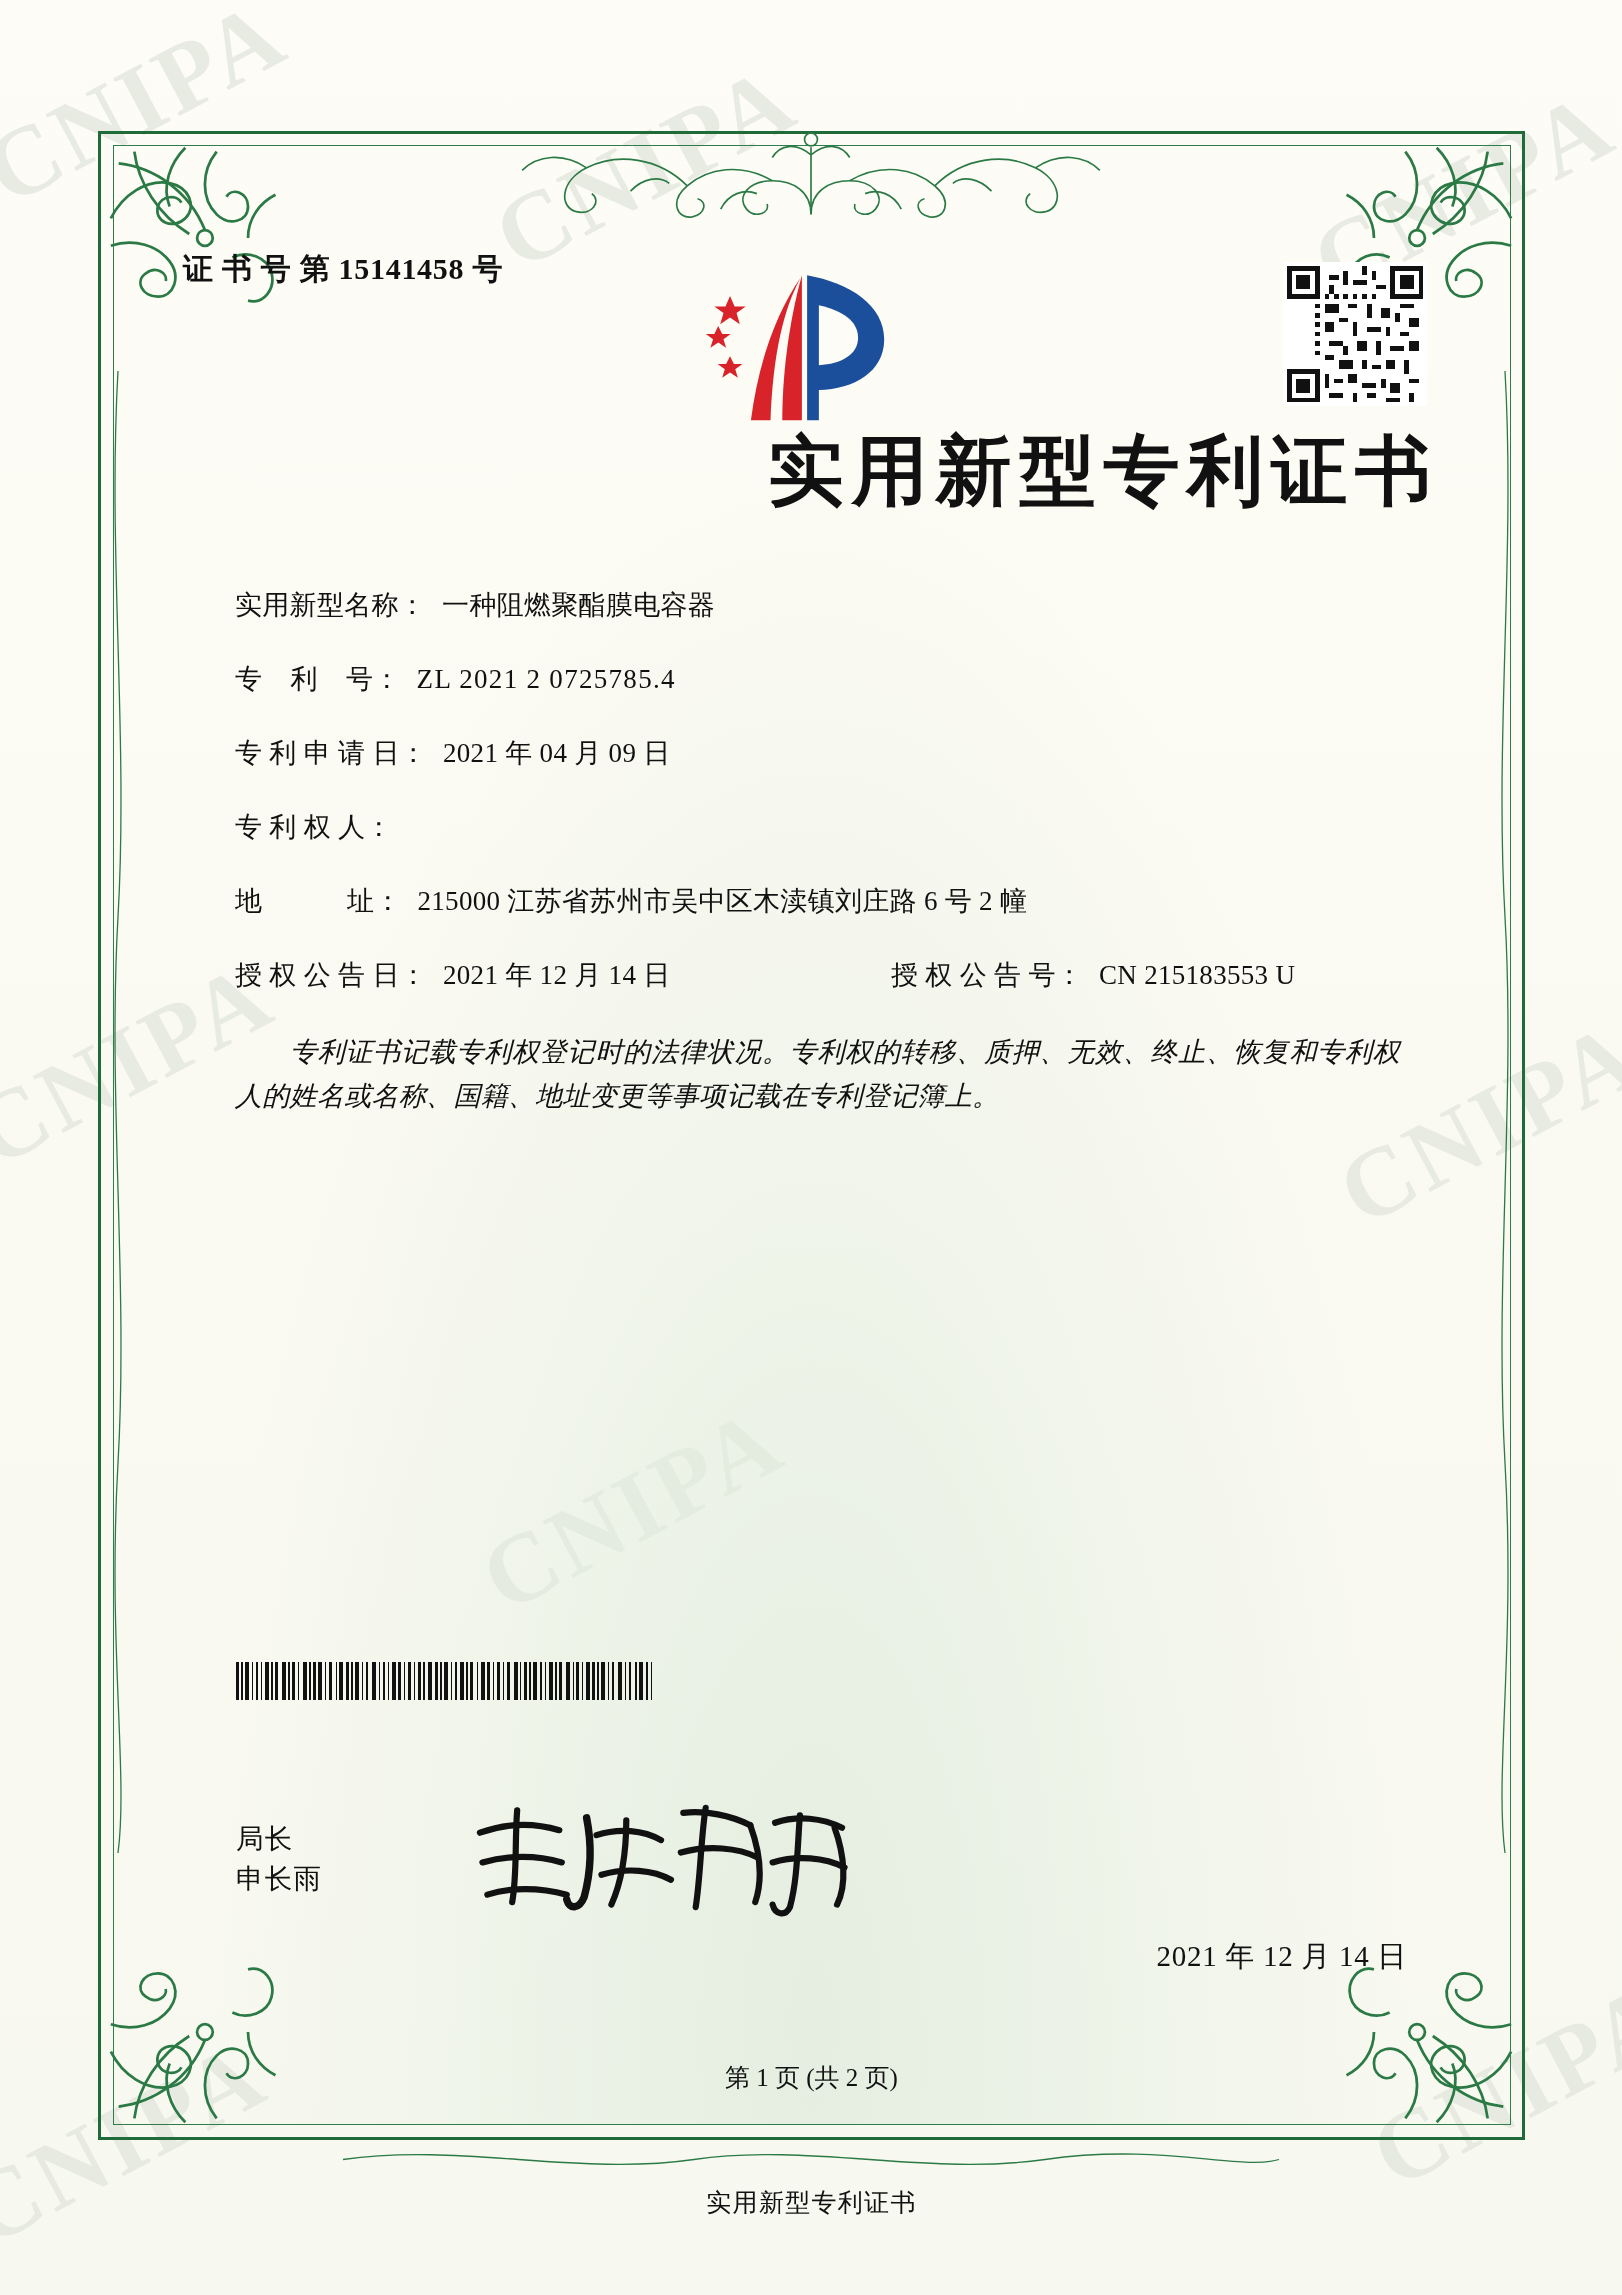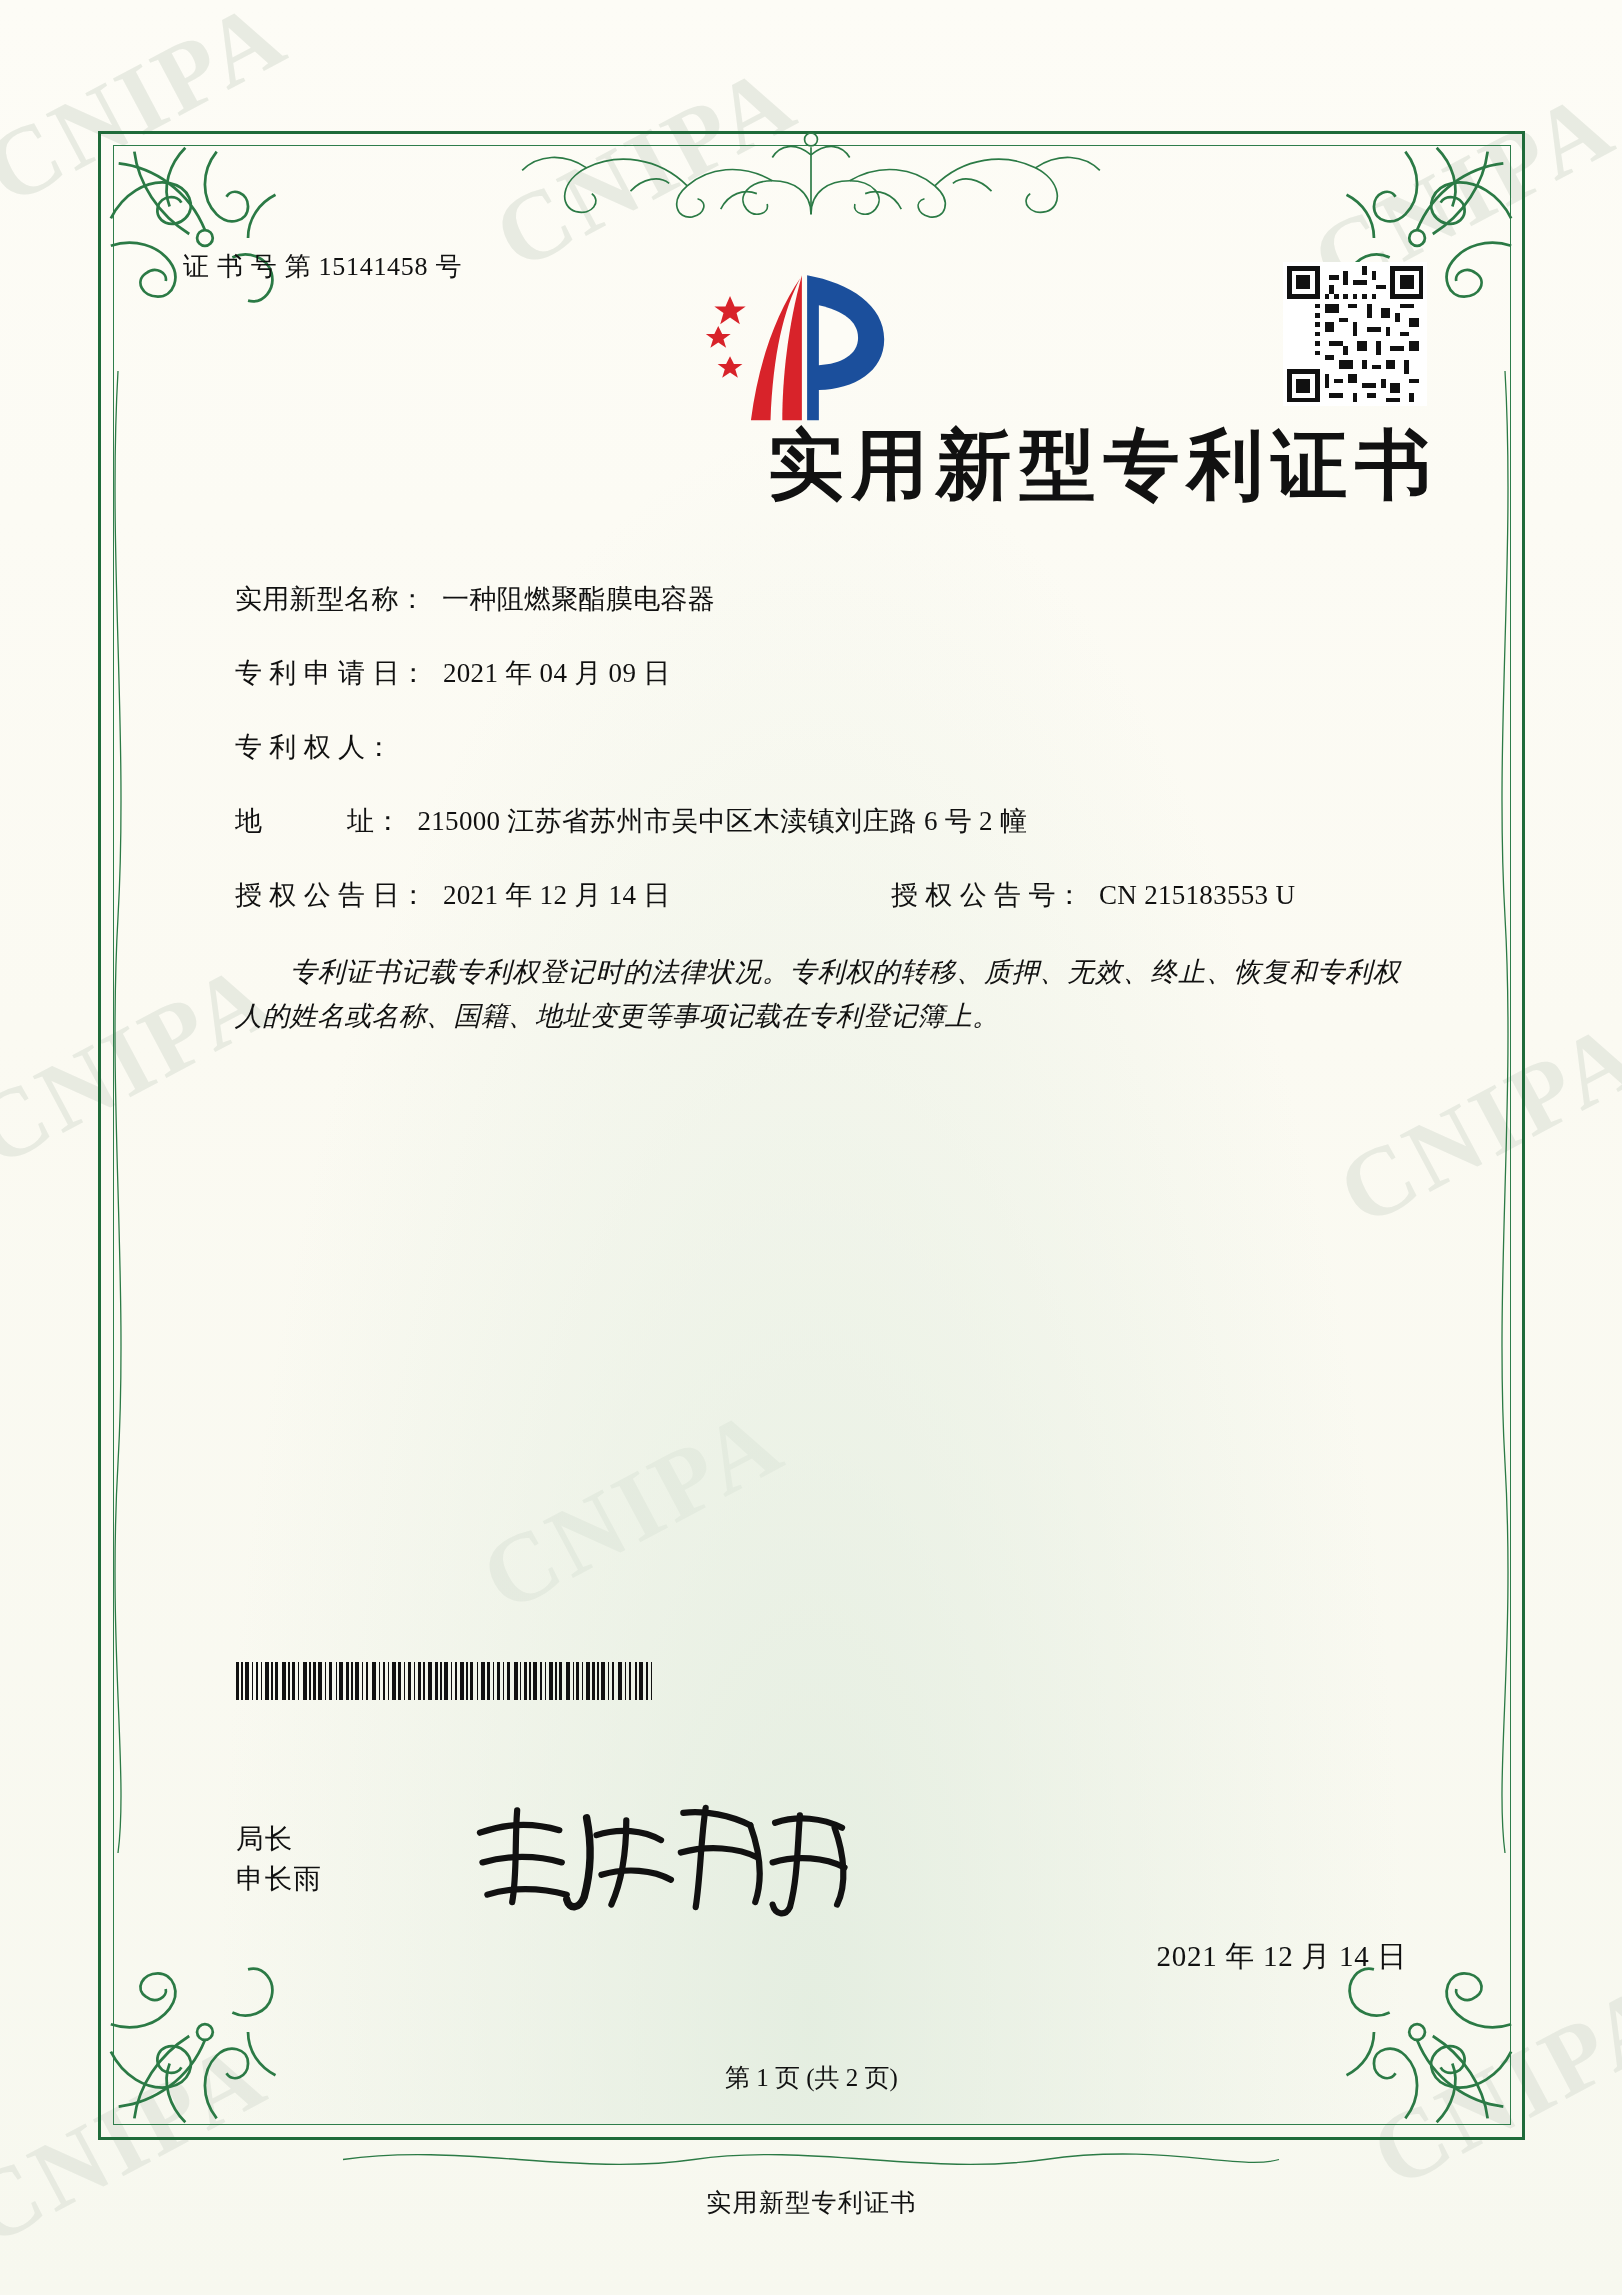--- a/index.html
+++ b/index.html
@@ -87,23 +87,24 @@
 
   
   .content {
     position: absolute;
     left: 183px;
     top: 249px;
     width: 1256px;
   }
 
   .cert-no {
-    font-size: 26px;
+    font-size: 30px;
     color: #111;
     letter-spacing: 0.7px;
+    font-weight: bold;
   }
 
   .emblem {
     position: absolute;
     left: 667px;
     top: 249px;
     width: 275px;
     height: 196px;
   }
   .emblem svg { width: 100%; height: 100%; display:block; }
@@ -442,20 +443,24 @@
     <div class="title">实用新型专利证书</div>
 
     <div class="fields">
 
       <div class="field-row">
         <span class="f-label">实用新型名称：</span>
         <span class="f-value">一种阻燃聚酯膜电容器</span>
       </div>
 
 
+      <div class="field-row">
+        <span class="f-label">专    利    号：</span>
+        <span class="f-value mono-num">ZL 2021 2 0725785.4</span>
+      </div>
 
       <div class="field-row">
         <span class="f-label">专 利 申 请 日：</span>
         <span class="f-value">2021 年 04 月 09 日</span>
       </div>
 
       <div class="field-row">
         <span class="f-label">专 利 权 人：</span>
       </div>
 

